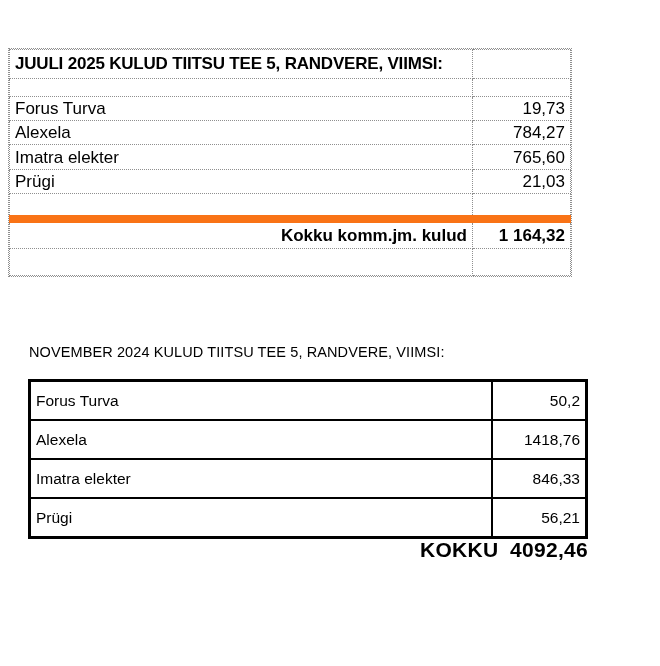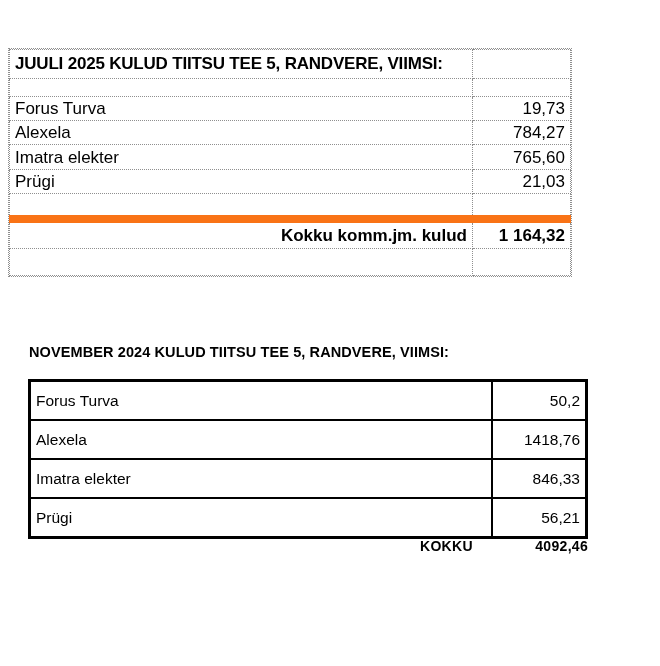--- a/index.html
+++ b/index.html
@@ -80,21 +80,21 @@
   .r-gap { height: 24px; }
   .r-tot { height: 28px; }
   .r-end { height: 25px; }
 
   
   #heading2 {
     position: absolute;
     left: 29px;
     top: 344px;
     font-size: 14.5px;
-    font-weight: bold;
+    font-weight: normal;
     letter-spacing: 0.1px;
     white-space: nowrap;
   }
 
   
   #table2-wrap {
     position: absolute;
     left: 28px;
     top: 379px;
     width: 557px;
@@ -114,21 +114,21 @@
 
   
   #kokku-row {
     position: absolute;
     left: 420px;
     top: 538px;
     width: 168px;
     display: flex;
     justify-content: space-between;
     align-items: baseline;
-    font-size: 14px;
+    font-size: 21px;
     font-weight: bold;
     letter-spacing: 0.3px;
   }
   #kokku-row .k-label { }
   #kokku-row .k-value { }
 </style>
 </head>
 <body>
 
 <div id="table1-wrap">

